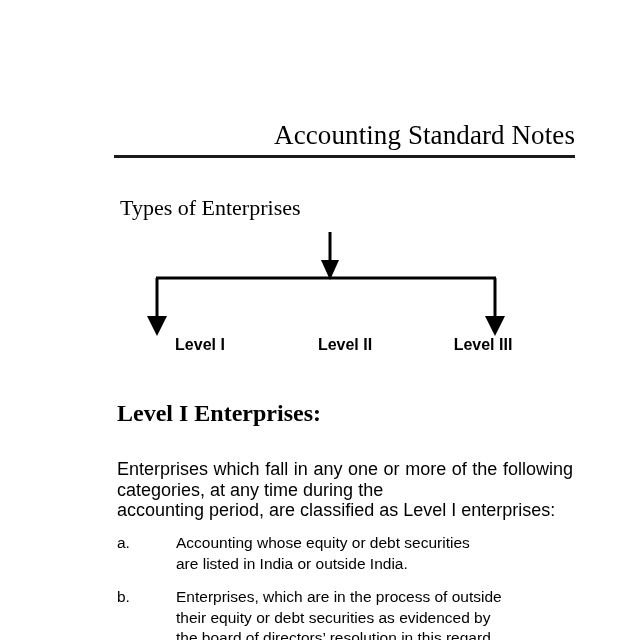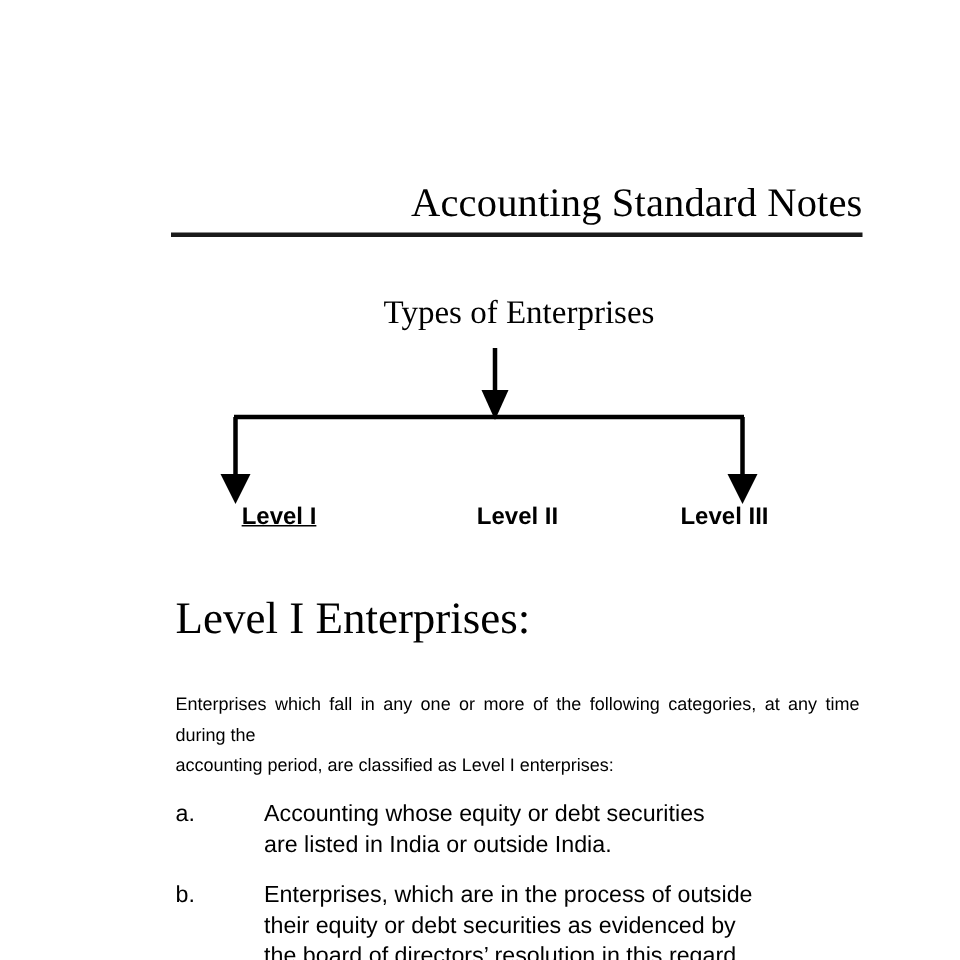--- a/index.html
+++ b/index.html
@@ -55,21 +55,20 @@
     left: 0;
     top: 190px;
     width: 640px;
     height: 185px;
   }
   .diagram-heading {
     position: absolute;
     left: 120px;
     top: 4px;
     width: 452px;
-    text-align: center;
     font-family: "Liberation Serif", serif;
     font-size: 22px;
     line-height: 28px;
     white-space: nowrap;
   }
   .diagram-svg {
     position: absolute;
     left: 0;
     top: 0;
     width: 640px;
@@ -85,43 +84,44 @@
   .level-label {
     position: absolute;
     top: 0;
     font-family: "Liberation Sans", sans-serif;
     font-size: 16px;
     font-weight: bold;
     line-height: 22px;
     white-space: nowrap;
     text-align: center;
   }
-  .level-label.l1 { left: 127px; width: 118px; text-decoration: underline; }
+  .level-label.l1 { left: 141px; width: 118px; }
   .level-label.l2 { left: 286px; width: 118px; text-align: center; }
   .level-label.l3 { left: 424px; width: 118px; }
 
   
   .section-heading {
     position: absolute;
     left: 117px;
     top: 399px;
     font-family: "Liberation Serif", serif;
-    font-size: 30px;
+    font-size: 24px;
     line-height: 28px;
     white-space: nowrap;
+    font-weight: bold;
   }
 
   
   .intro-para {
     position: absolute;
     left: 117px;
     top: 459px;
     width: 456px;
     font-family: "Liberation Sans", sans-serif;
-    font-size: 12px;
+    font-size: 18px;
     line-height: 20.5px;
     text-align: justify;
     text-justify: inter-word;
   }
   .intro-para .last-line {
     display: block;
   }
 
   .list-block {
     position: absolute;

